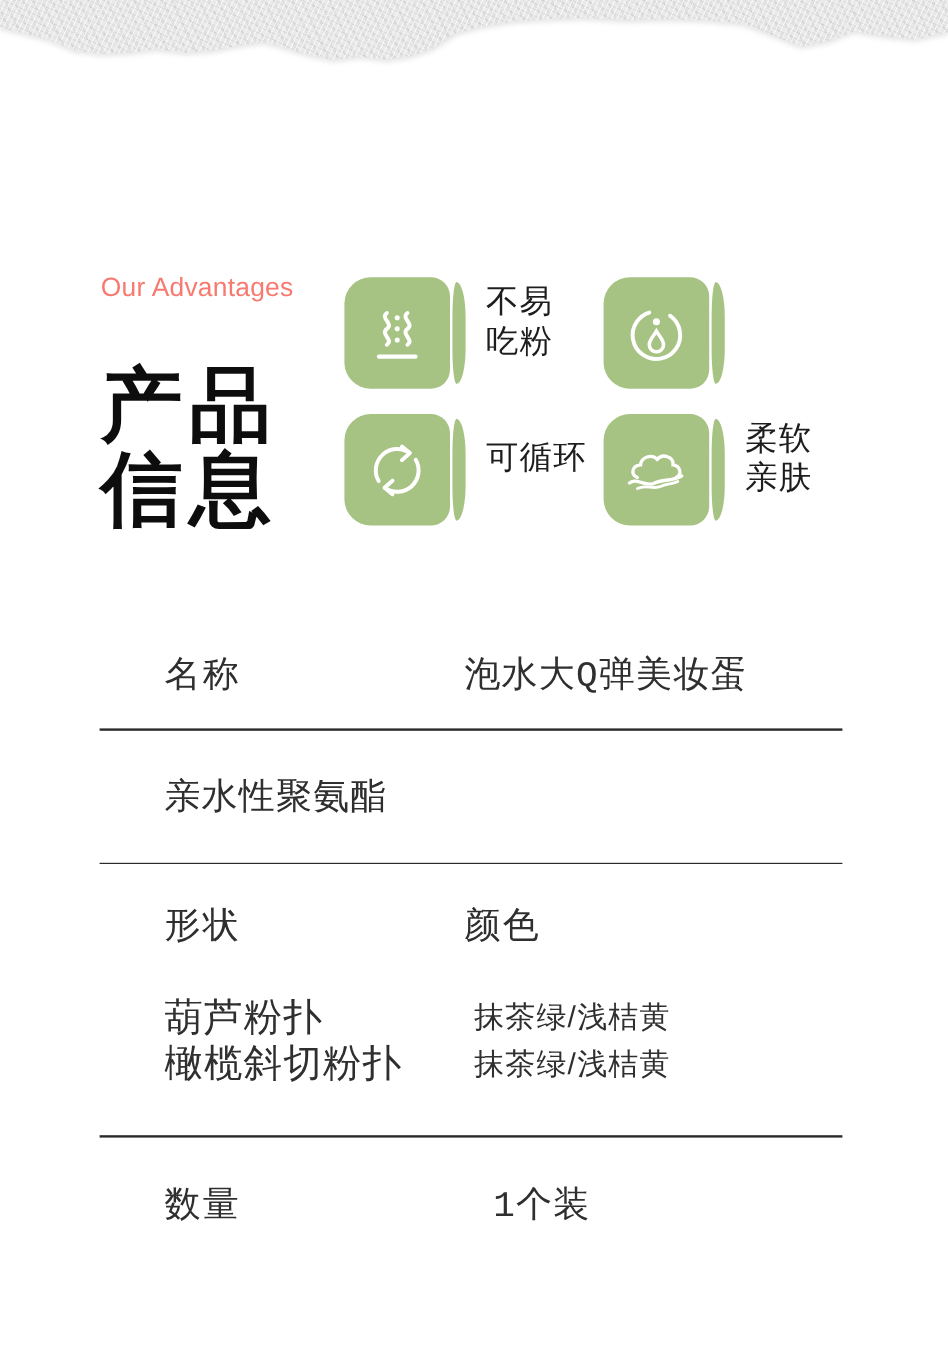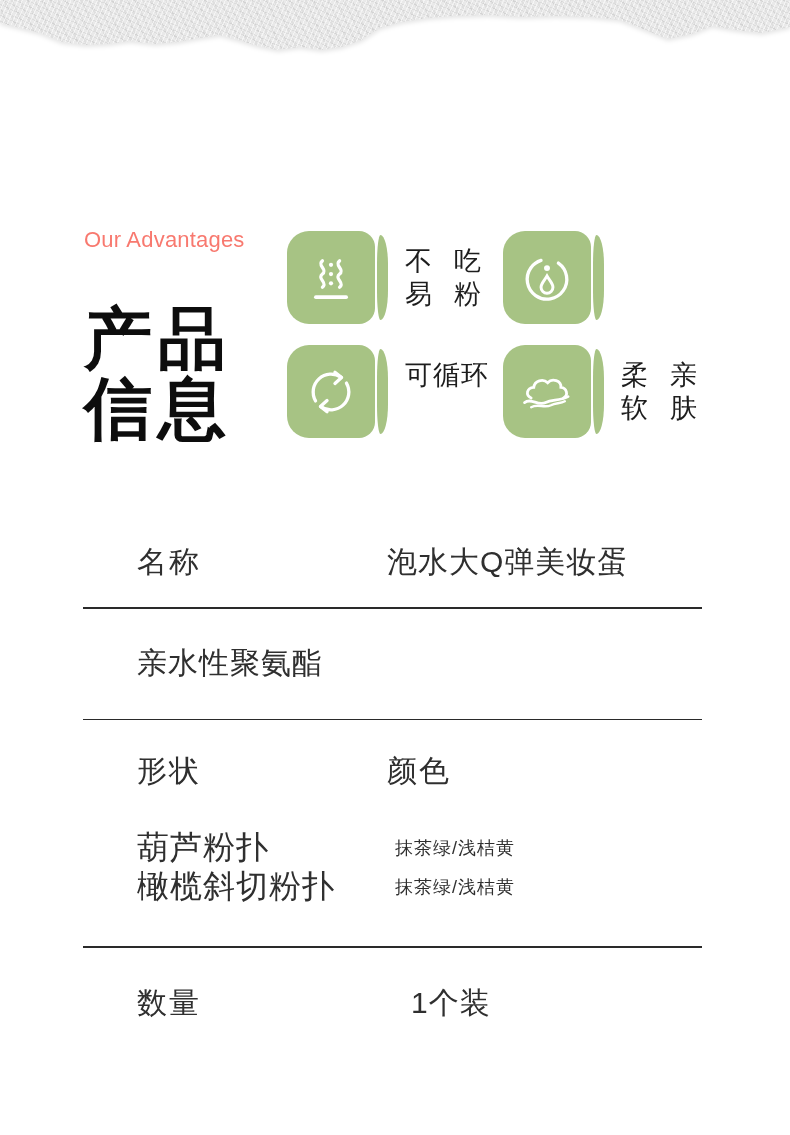--- a/index.html
+++ b/index.html
@@ -68,44 +68,44 @@
     width:11px; height:85px;
     background:var(--badge-green,#a7c384);
     border-radius:45% 100% 100% 45% / 50% 50% 50% 50%;
   }
   .badge-icon {
     position:absolute; left:0; top:0; width:88px; height:93px;
     display:flex; align-items:center; justify-content:center;
   }
   .badge-icon svg { width:66px; height:66px; display:block; }
   .badge-label {
-    margin-left:17px; margin-top:14px;
+    margin-left:17px; margin-top:4px;
     font-size:27px; line-height:33px;
     color:#1d1d1d; letter-spacing:1px;
-    display:flex; flex-direction:row; justify-content:center;
+    display:flex; flex-direction:column; justify-content:center;
     min-height:65px;
   }
   .badge-label span:empty { display:none; }
 
   
   .spec-table { position:absolute; left:83px; top:518px; width:619px; }
   .divider { height:1.5px; background:var(--divider,#2a2a2a); width:100%; }
   .spec-row { display:flex; align-items:center; padding-left:54px; }
   .spec-row .lbl { width:250px; flex:0 0 250px; font-size:30px; letter-spacing:2px; color:#2f2f2f; }
-  .spec-row .val { font-size:30px; letter-spacing:1px; color:#2f2f2f; }
+  .spec-row .val { font-size:30px; letter-spacing:1px; color:#2f2f2f;font-family:Liberation Mono, monospace; }
   .row-name { height:89px; }
   .row-material { height:110px; }
   .section-shape { padding:33px 0 43px 54px; }
   .shape-header { display:flex; align-items:center; height:36px; }
   .shape-header .lbl { width:250px; flex:0 0 250px; font-size:30px; letter-spacing:2px; color:#2f2f2f; }
   .shape-header .val { font-size:30px; letter-spacing:2px; color:#2f2f2f; }
   .sub-rows { margin-top:42px; display:flex; flex-direction:column; gap:6px; }
   .sub-row { display:flex; align-items:center; height:33px; }
   .sub-row .lbl { width:250px; flex:0 0 250px; font-size:32px; letter-spacing:1px; color:#2f2f2f; }
-  .sub-row .val { font-size:18px; letter-spacing:1px; color:#2f2f2f; padding-left:8px; }
+  .sub-row .val { font-size:25px; letter-spacing:1px; color:#2f2f2f; padding-left:8px; }
   .row-qty { height:112px;gap:24px; }
 </style>
 </head>
 <body>
 
 <div class="page">
 
   <div class="torn-wrap">
     <div class="torn-paper"></div>
   </div>

